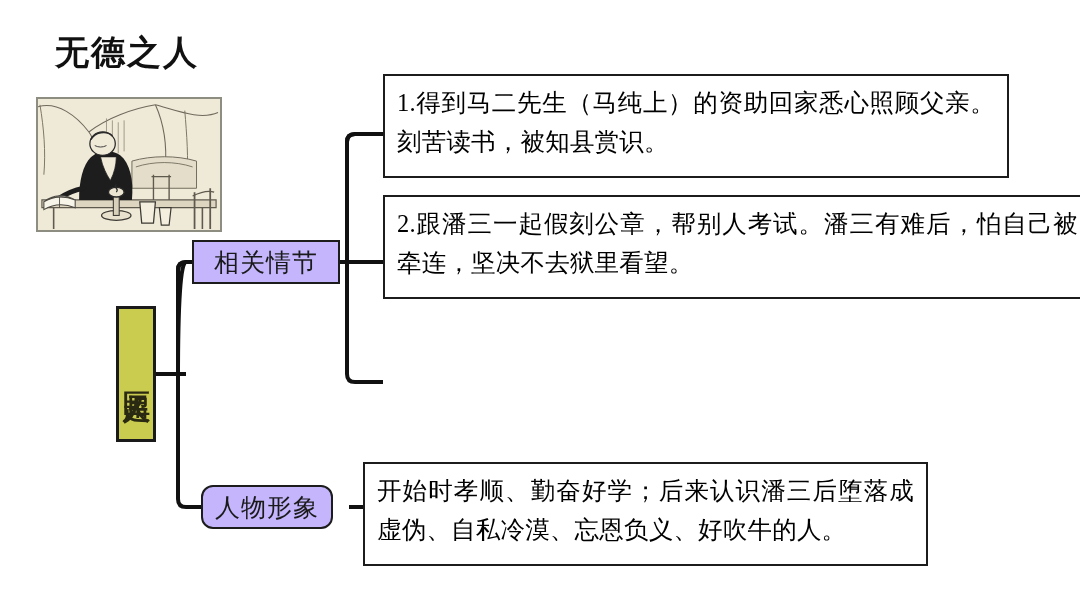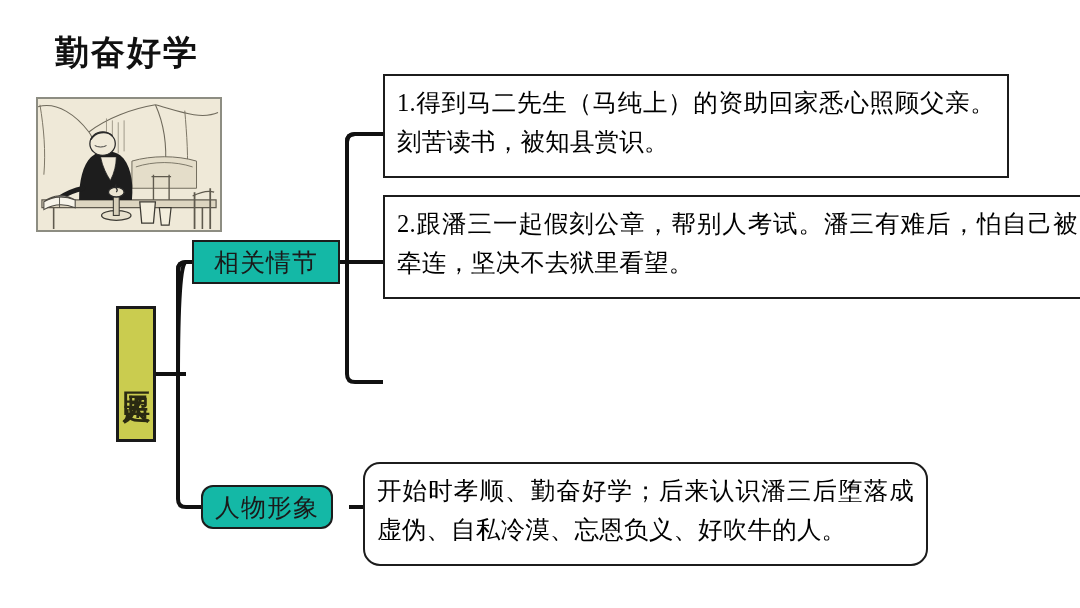--- a/index.html
+++ b/index.html
@@ -74,21 +74,21 @@
     letter-spacing: 3px;
     color: #2a2a12;
     font-family: "Liberation Serif", "DejaVu Serif", serif;
   }
 
   
   .branch-label {
     position: absolute;
     border: 2.5px solid #1c1c1c;
     box-sizing: border-box;
-    background: #14b8a6;
+    background: #c4b5fd;
     display: flex;
     align-items: center;
     justify-content: center;
     font-size: 25px;
     letter-spacing: 1px;
     color: #1a1a1a;
     white-space: nowrap;
     font-family: "Liberation Serif", "DejaVu Serif", serif;
   }
   #branch-plot  { left: 192px; top: 240px; width: 148px; height: 44px; }
@@ -104,21 +104,21 @@
     font-size: 24.5px;
     line-height: 1.58;
     letter-spacing: 0.2px;
     color: #000000;
     font-family: "Liberation Serif", "DejaVu Serif", serif;
     text-align: justify;
   }
   #box-1 { left: 383px; top: 74px;  width: 626px; height: 104px; }
   #box-2 { left: 383px; top: 195px; width: 709px; height: 104px; }
   #box-3 { left: 383px; top: 300px; width: 626px; height: 145px; }
-  #box-4 { left: 363px; top: 462px; width: 565px; height: 104px; border-radius: 17px; }
+  #box-4 { left: 363px; top: 462px; width: 565px; height: 104px; }
 
   
   #wires {
     position: absolute;
     left: 0; top: 0;
     width: 1080px;
     height: 608px;
     pointer-events: none;
   }
   #wires path, #wires line { fill: none; stroke: #111111; }
@@ -140,21 +140,21 @@
     <path d="M340,262 L355,262" stroke-width="4"></path>
     <path d="M355,134 Q347,134 347,142 L347,262" stroke-width="4"></path>
     <path d="M347,262 L347,374 Q347,382 355,382 L366,382" stroke-width="4"></path>
     <path d="M347,262 L347,142 Q347,134 355,134 L383,134" stroke-width="4"></path>
     <path d="M347,262 L383,262" stroke-width="4"></path>
     <path d="M366,382 L383,382" stroke-width="4"></path>
 
     <path d="M349,507 L363,507" stroke-width="4"></path>
   </svg>
 
-  <div class="title">勤奋好学</div>
+  <div class="title">无德之人</div>
 
   <div class="illus">
     <svg viewBox="0 0 186 135" preserveAspectRatio="none">
       <rect x="0" y="0" width="186" height="135" fill="#efe9d8"></rect>
 
       <path d="M0,8 C20,2 40,18 52,34 C58,42 60,56 58,70" stroke="#6f6a5c" stroke-width="1.1" fill="none"></path>
       <path d="M52,34 C70,20 96,10 120,6" stroke="#6f6a5c" stroke-width="1.1" fill="none"></path>
       <path d="M120,6 C128,24 132,48 130,72" stroke="#6f6a5c" stroke-width="1.1" fill="none"></path>
       <path d="M120,6 C142,12 166,22 184,14" stroke="#6f6a5c" stroke-width="1.1" fill="none"></path>
       <path d="M150,12 C152,36 154,62 152,86" stroke="#7a7464" stroke-width="1" fill="none"></path>

